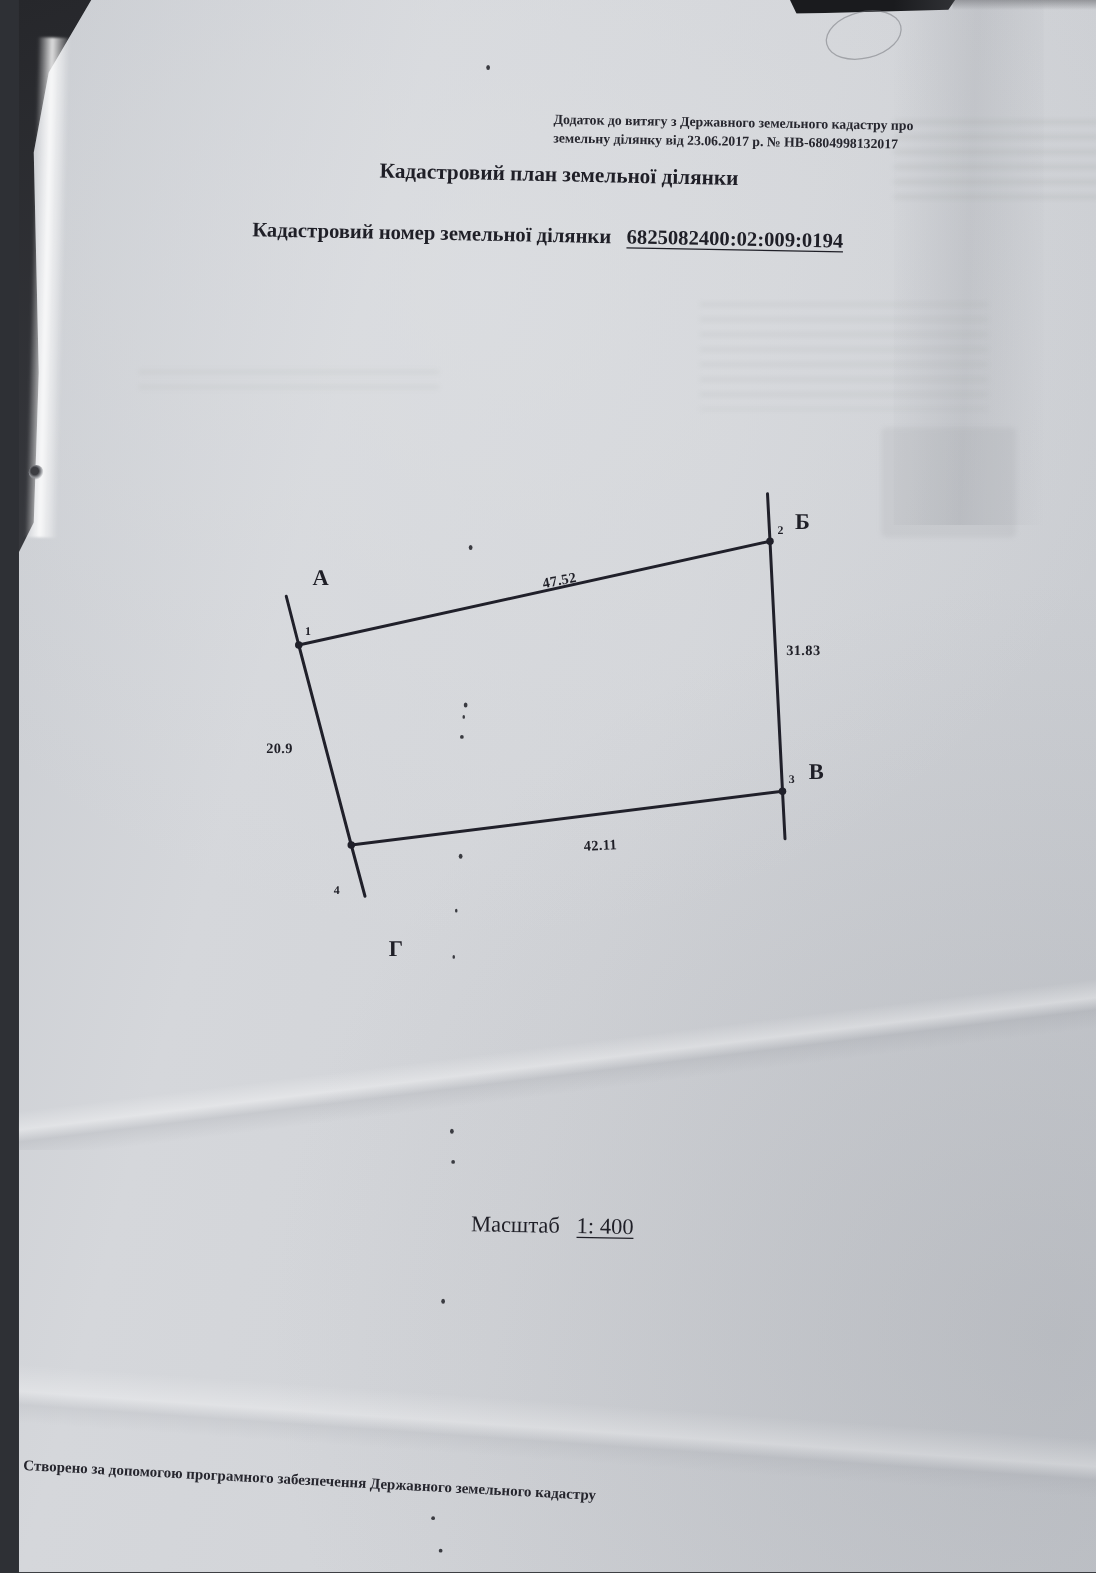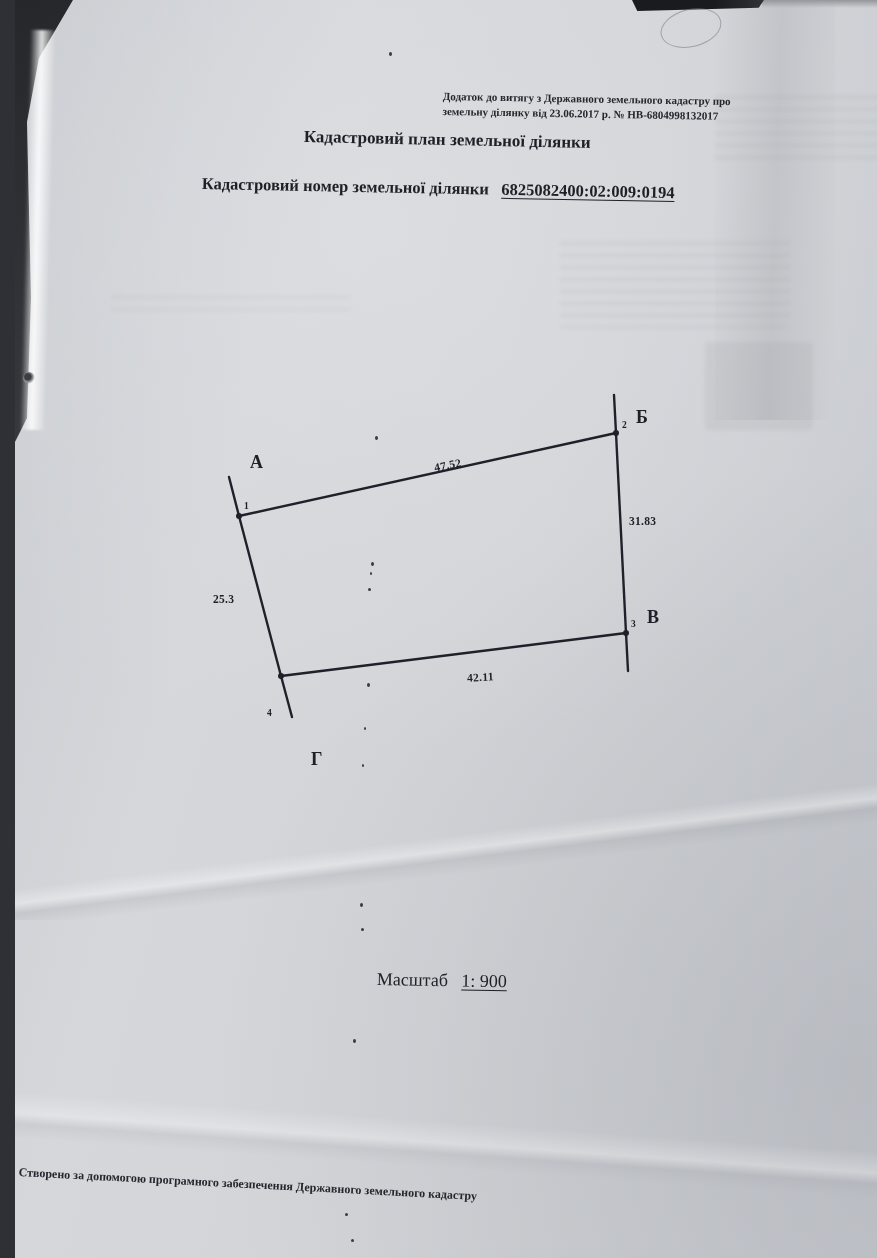--- a/index.html
+++ b/index.html
@@ -117,26 +117,26 @@
   <div class="corner-letter" style="left:296px;top:749px;">Г</div>
 
   <div class="pt-num" style="left:229px;top:501px;">1</div>
   <div class="pt-num" style="left:607px;top:420px;">2</div>
   <div class="pt-num" style="left:616px;top:619px;">3</div>
   <div class="pt-num" style="left:252px;top:708px;">4</div>
 
   <div class="dim" style="left:419px;top:459px;transform:rotate(-11deg);">47.52</div>
   <div class="dim" style="left:614px;top:515px;">31.83</div>
   <div class="dim" style="left:452px;top:671px;transform:rotate(-3deg);">42.11</div>
-  <div class="dim" style="left:198px;top:593px;">25.3</div>
+  <div class="dim" style="left:198px;top:593px;">20.9</div>
 
   <div class="txt scale-line">
     <span>Масштаб</span>
     <span>&nbsp;</span>
-    <span class="scale-val">1: 900</span>
+    <span class="scale-val">1: 400</span>
   </div>
 
   <div class="txt footer">Створено за допомогою програмного забезпечення Державного земельного кадастру</div>
 
   <div class="speck" style="left:374px;top:52px;width:3px;height:4px;"></div>
   <div class="speck" style="left:360px;top:436px;width:3px;height:4px;"></div>
   <div class="speck" style="left:356px;top:562px;width:3px;height:4px;"></div>
   <div class="speck" style="left:355px;top:572px;width:2px;height:3px;"></div>
   <div class="speck" style="left:353px;top:588px;width:3px;height:3px;"></div>
   <div class="speck" style="left:352px;top:683px;width:3px;height:4px;"></div>

